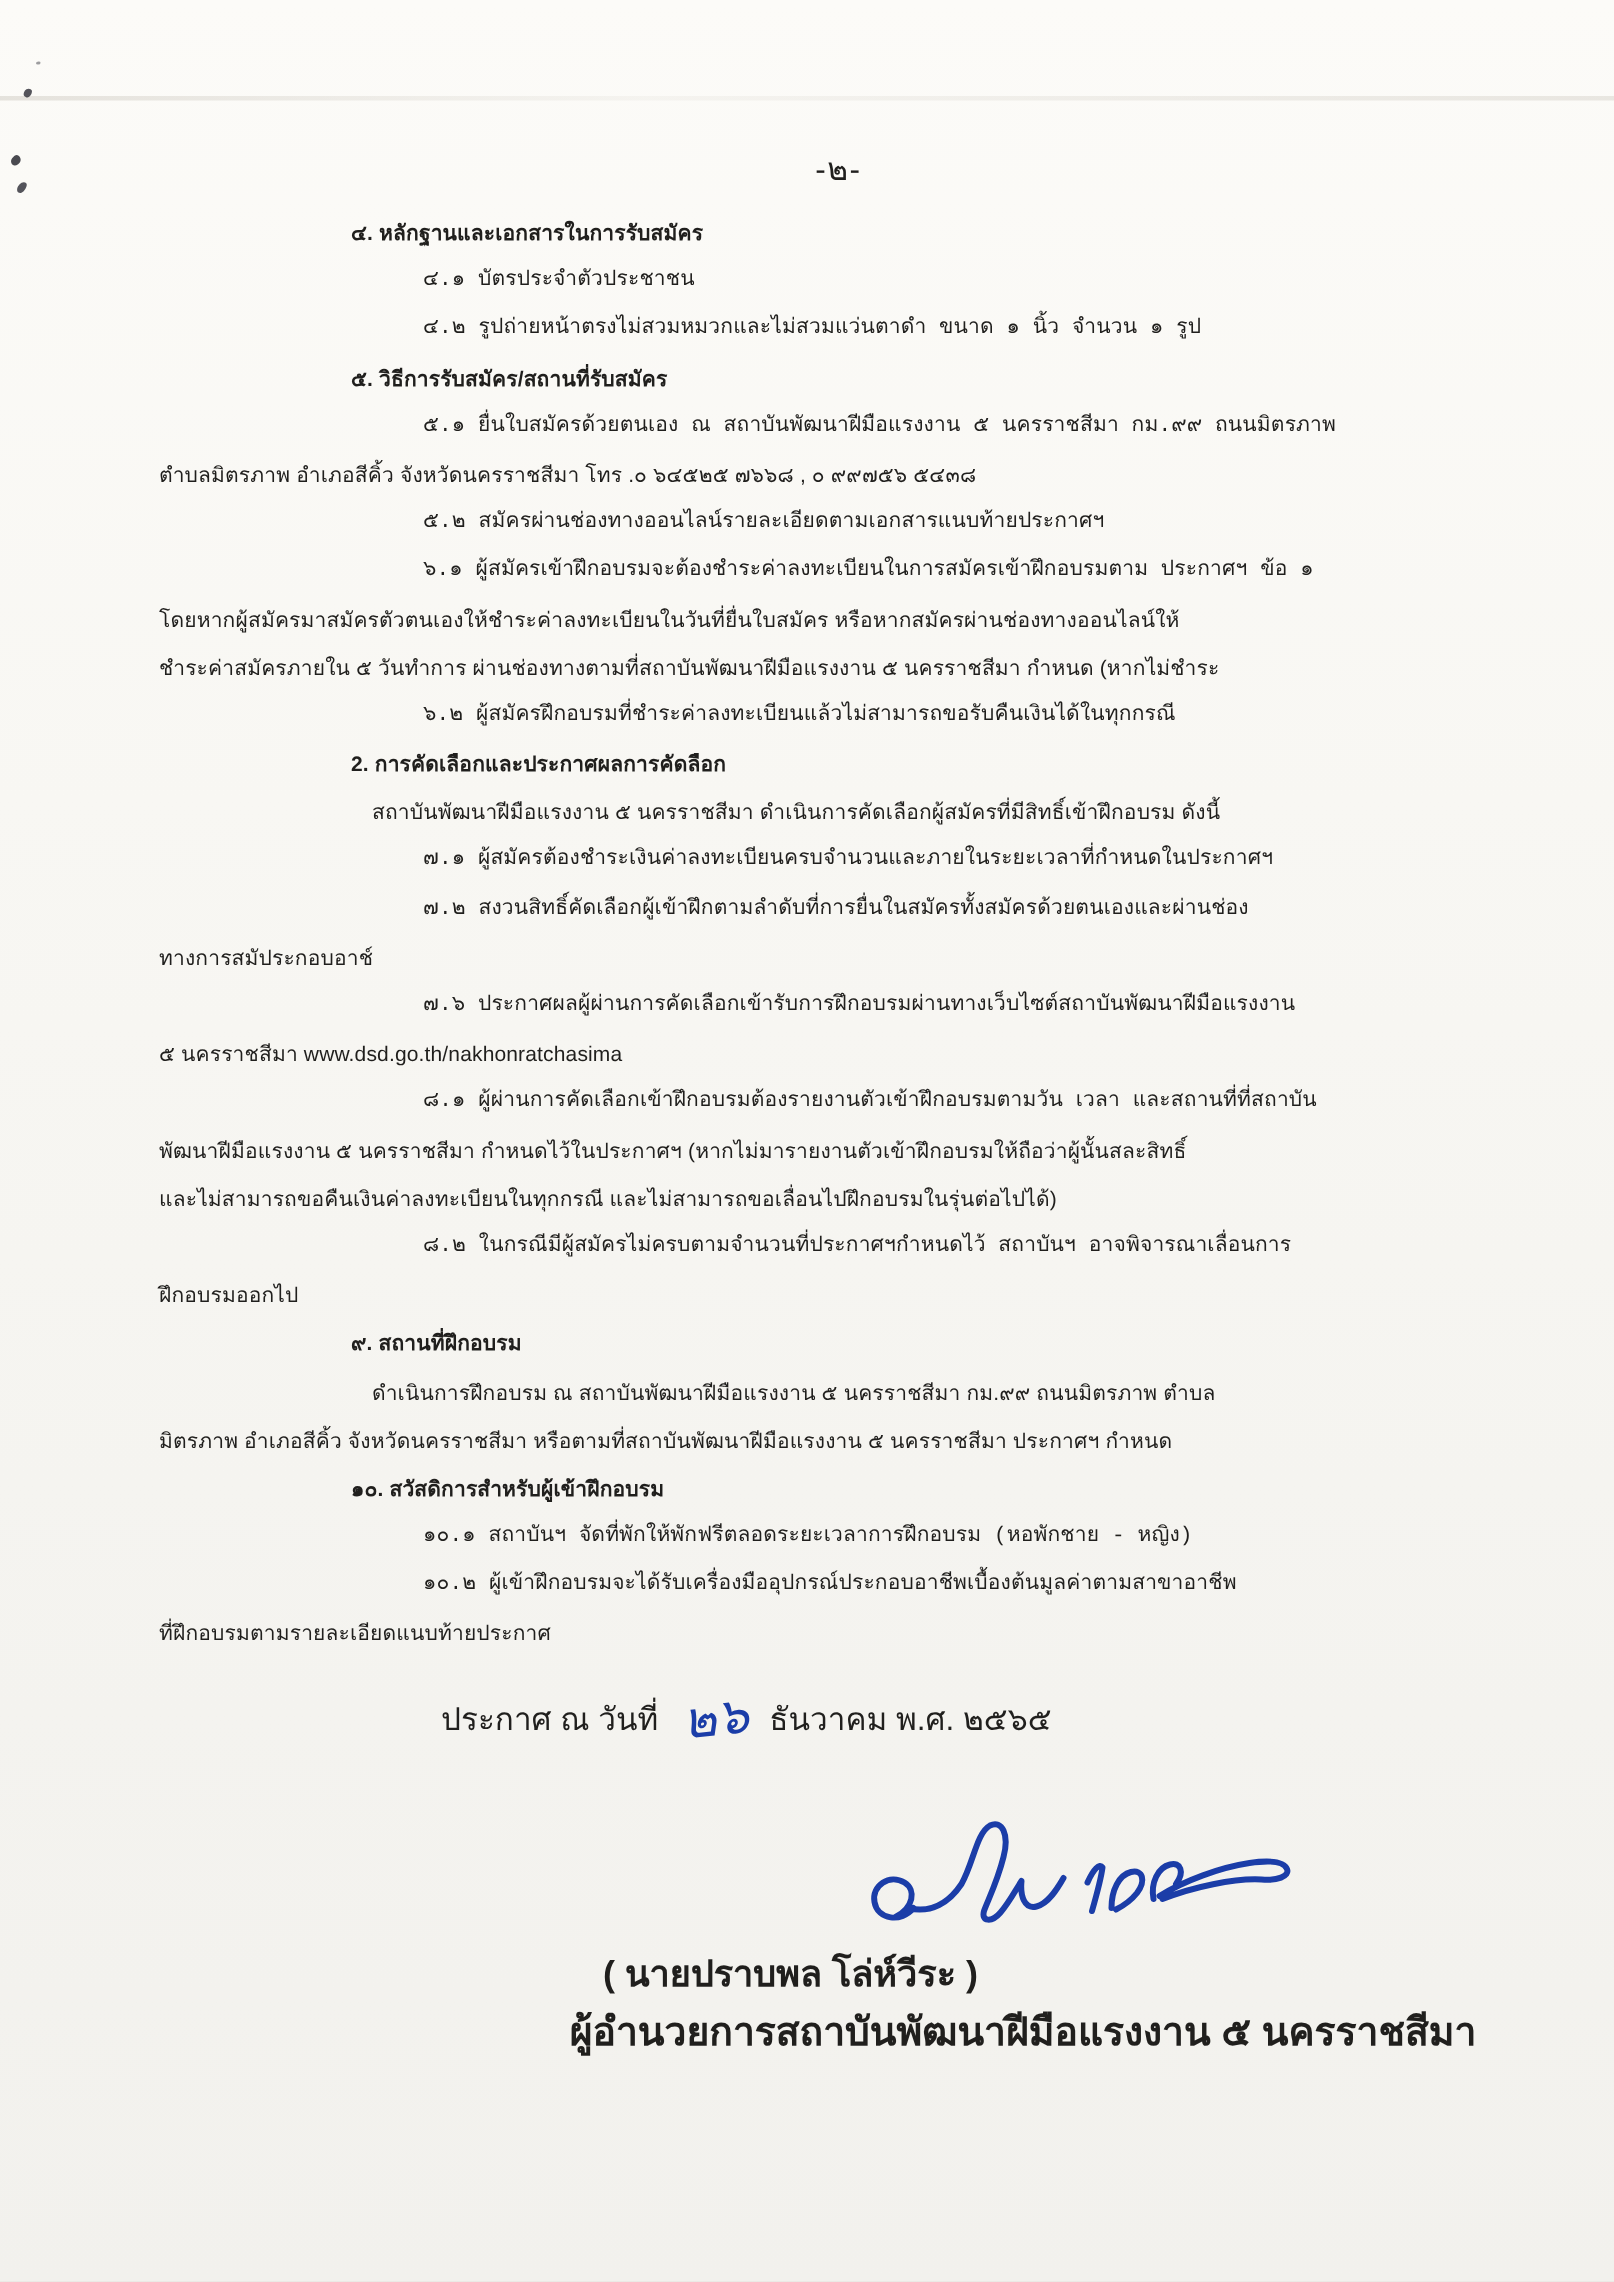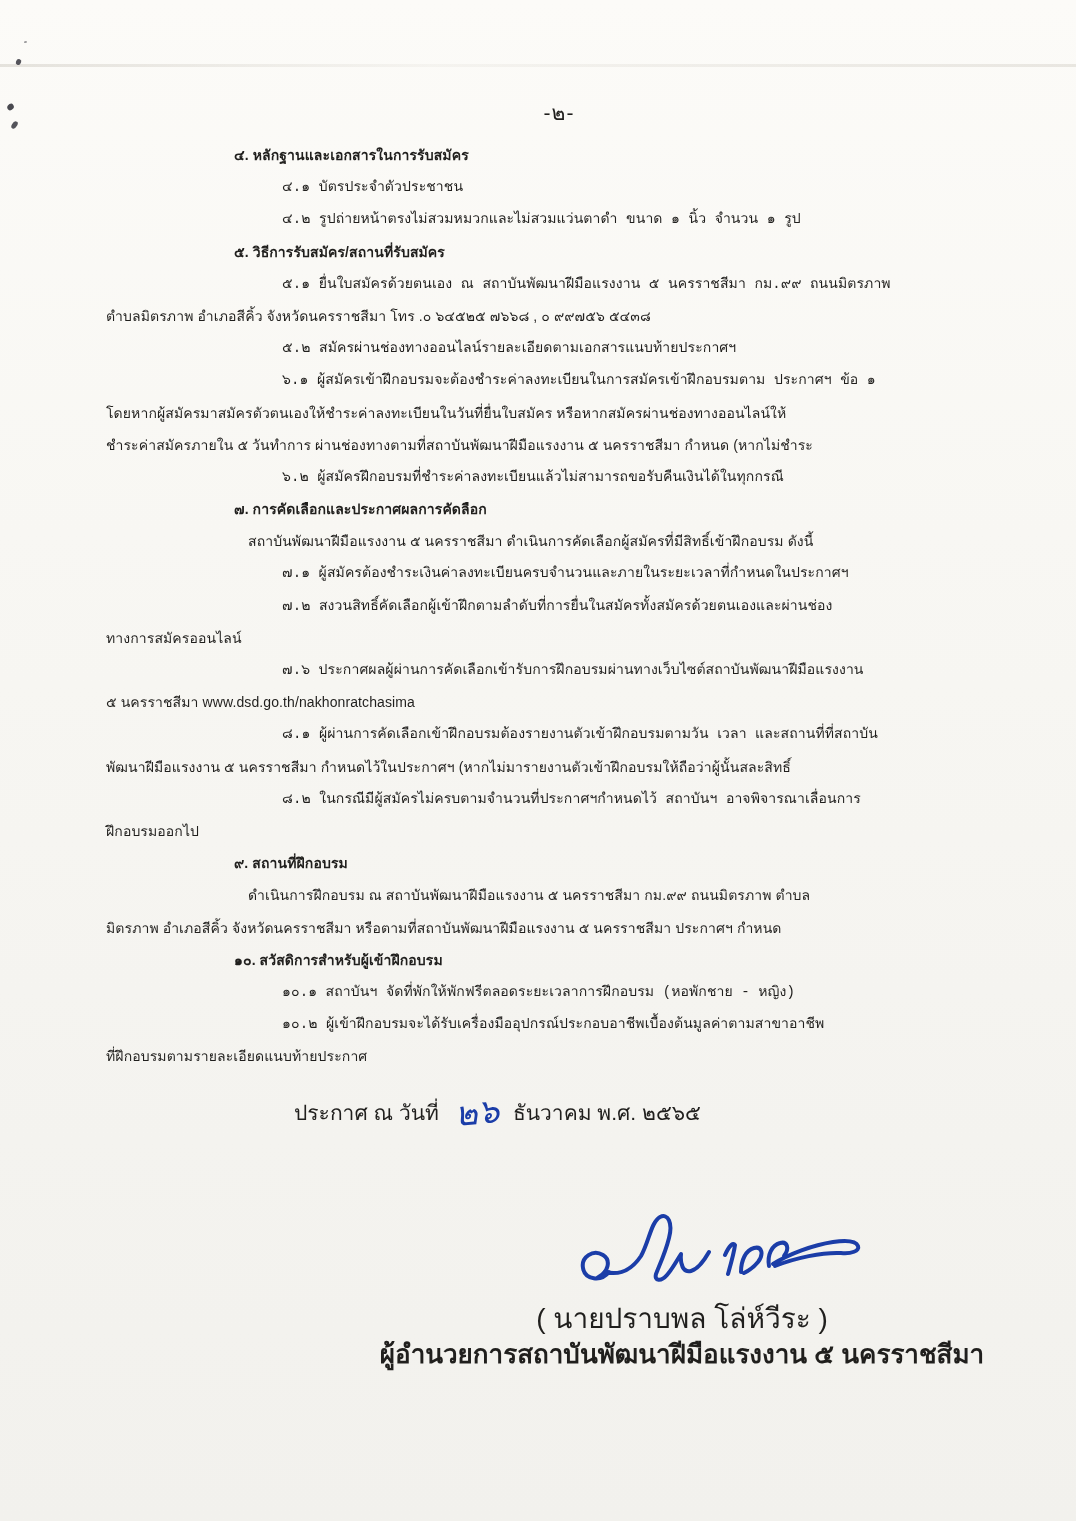--- a/index.html
+++ b/index.html
@@ -53,21 +53,21 @@
     font-size:34px;
     font-weight:400;
     display:inline-block;
     margin:0 14px 0 16px;
     transform:translateY(4px) rotate(-6deg);
     font-style:italic;
   }
   .sig-ink{position:absolute;left:575px;top:1210px;}
   .sig-name{
     position:absolute;top:1296px;left:402px;width:560px;
-    text-align:center;font-size:28px;white-space:nowrap;
+    text-align:left;font-size:24px;white-space:nowrap;font-weight:bold;
   }
   .sig-title{
     position:absolute;top:1333px;left:372px;width:620px;
     text-align:center;font-size:26px;font-weight:700;white-space:nowrap;
   }
 </style>
 </head>
 <body>
 
 <div class="page">
@@ -86,29 +86,30 @@
       <div class="line sub">๔.๑ บัตรประจำตัวประชาชน</div>
       <div class="line sub">๔.๒ รูปถ่ายหน้าตรงไม่สวมหมวกและไม่สวมแว่นตาดำ ขนาด ๑ นิ้ว  จำนวน  ๑ รูป</div>
       <div class="line heading">๕. วิธีการรับสมัคร/สถานที่รับสมัคร</div>
       <div class="line sub">๕.๑ ยื่นใบสมัครด้วยตนเอง ณ สถาบันพัฒนาฝีมือแรงงาน ๕ นครราชสีมา กม.๙๙ ถนนมิตรภาพ</div>
       <div class="line cont">ตำบลมิตรภาพ อำเภอสีคิ้ว จังหวัดนครราชสีมา  โทร .๐ ๖๔๕๒๕ ๗๖๖๘ , ๐ ๙๙๗๕๖ ๕๔๓๘</div>
       <div class="line sub">๕.๒ สมัครผ่านช่องทางออนไลน์รายละเอียดตามเอกสารแนบท้ายประกาศฯ</div>
       <div class="line sub">๖.๑ ผู้สมัครเข้าฝึกอบรมจะต้องชำระค่าลงทะเบียนในการสมัครเข้าฝึกอบรมตาม ประกาศฯ ข้อ ๑</div>
       <div class="line cont">โดยหากผู้สมัครมาสมัครตัวตนเองให้ชำระค่าลงทะเบียนในวันที่ยื่นใบสมัคร หรือหากสมัครผ่านช่องทางออนไลน์ให้</div>
       <div class="line cont">ชำระค่าสมัครภายใน ๕ วันทำการ ผ่านช่องทางตามที่สถาบันพัฒนาฝีมือแรงงาน ๕ นครราชสีมา กำหนด (หากไม่ชำระ</div>
       <div class="line sub">๖.๒ ผู้สมัครฝึกอบรมที่ชำระค่าลงทะเบียนแล้วไม่สามารถขอรับคืนเงินได้ในทุกกรณี</div>
-      <div class="line heading">๗. การคัดเลือกและประกาศผลการคัดลือก</div>
+      <div class="line heading">2. การคัดเลือกและประกาศผลการคัดลือก</div>
       <div class="line body">สถาบันพัฒนาฝีมือแรงงาน ๕ นครราชสีมา ดำเนินการคัดเลือกผู้สมัครที่มีสิทธิ์เข้าฝึกอบรม ดังนี้</div>
       <div class="line sub">๗.๑ ผู้สมัครต้องชำระเงินค่าลงทะเบียนครบจำนวนและภายในระยะเวลาที่กำหนดในประกาศฯ</div>
       <div class="line sub">๗.๒ สงวนสิทธิ์คัดเลือกผู้เข้าฝึกตามลำดับที่การยื่นในสมัครทั้งสมัครด้วยตนเองและผ่านช่อง</div>
-      <div class="line cont">ทางการสมัครออนไลน์</div>
+      <div class="line cont">ทางการสมัประกอบอาช์</div>
       <div class="line sub">๗.๖ ประกาศผลผู้ผ่านการคัดเลือกเข้ารับการฝึกอบรมผ่านทางเว็บไซต์สถาบันพัฒนาฝีมือแรงงาน</div>
       <div class="line cont">๕ นครราชสีมา www.dsd.go.th/nakhonratchasima</div>
       <div class="line sub">๘.๑ ผู้ผ่านการคัดเลือกเข้าฝึกอบรมต้องรายงานตัวเข้าฝึกอบรมตามวัน เวลา และสถานที่ที่สถาบัน</div>
       <div class="line cont">พัฒนาฝีมือแรงงาน ๕ นครราชสีมา กำหนดไว้ในประกาศฯ (หากไม่มารายงานตัวเข้าฝึกอบรมให้ถือว่าผู้นั้นสละสิทธิ์</div>
+      <div class="line cont">และไม่สามารถขอคืนเงินค่าลงทะเบียนในทุกกรณี และไม่สามารถขอเลื่อนไปฝึกอบรมในรุ่นต่อไปได้)</div>
       <div class="line sub">๘.๒ ในกรณีมีผู้สมัครไม่ครบตามจำนวนที่ประกาศฯกำหนดไว้ สถาบันฯ อาจพิจารณาเลื่อนการ</div>
       <div class="line cont">ฝึกอบรมออกไป</div>
       <div class="line heading">๙. สถานที่ฝึกอบรม</div>
       <div class="line body">ดำเนินการฝึกอบรม ณ สถาบันพัฒนาฝีมือแรงงาน ๕ นครราชสีมา กม.๙๙ ถนนมิตรภาพ ตำบล</div>
       <div class="line cont">มิตรภาพ อำเภอสีคิ้ว จังหวัดนครราชสีมา หรือตามที่สถาบันพัฒนาฝีมือแรงงาน ๕ นครราชสีมา ประกาศฯ กำหนด</div>
       <div class="line heading">๑๐. สวัสดิการสำหรับผู้เข้าฝึกอบรม</div>
       <div class="line sub">๑๐.๑ สถาบันฯ จัดที่พักให้พักฟรีตลอดระยะเวลาการฝึกอบรม (หอพักชาย - หญิง)</div>
       <div class="line sub">๑๐.๒ ผู้เข้าฝึกอบรมจะได้รับเครื่องมืออุปกรณ์ประกอบอาชีพเบื้องต้นมูลค่าตามสาขาอาชีพ</div>
       <div class="line cont">ที่ฝึกอบรมตามรายละเอียดแนบท้ายประกาศ</div>
       <div class="date-line">

